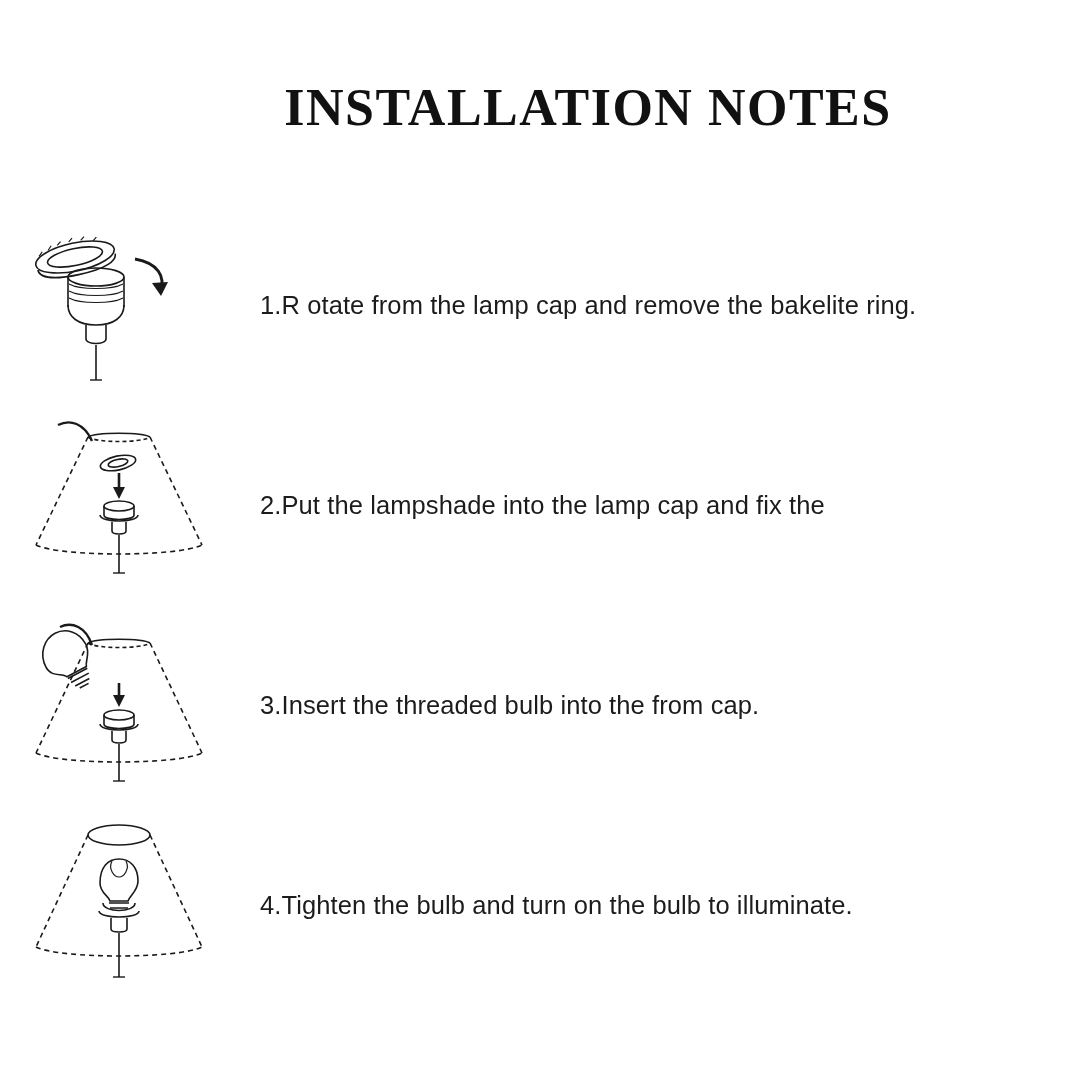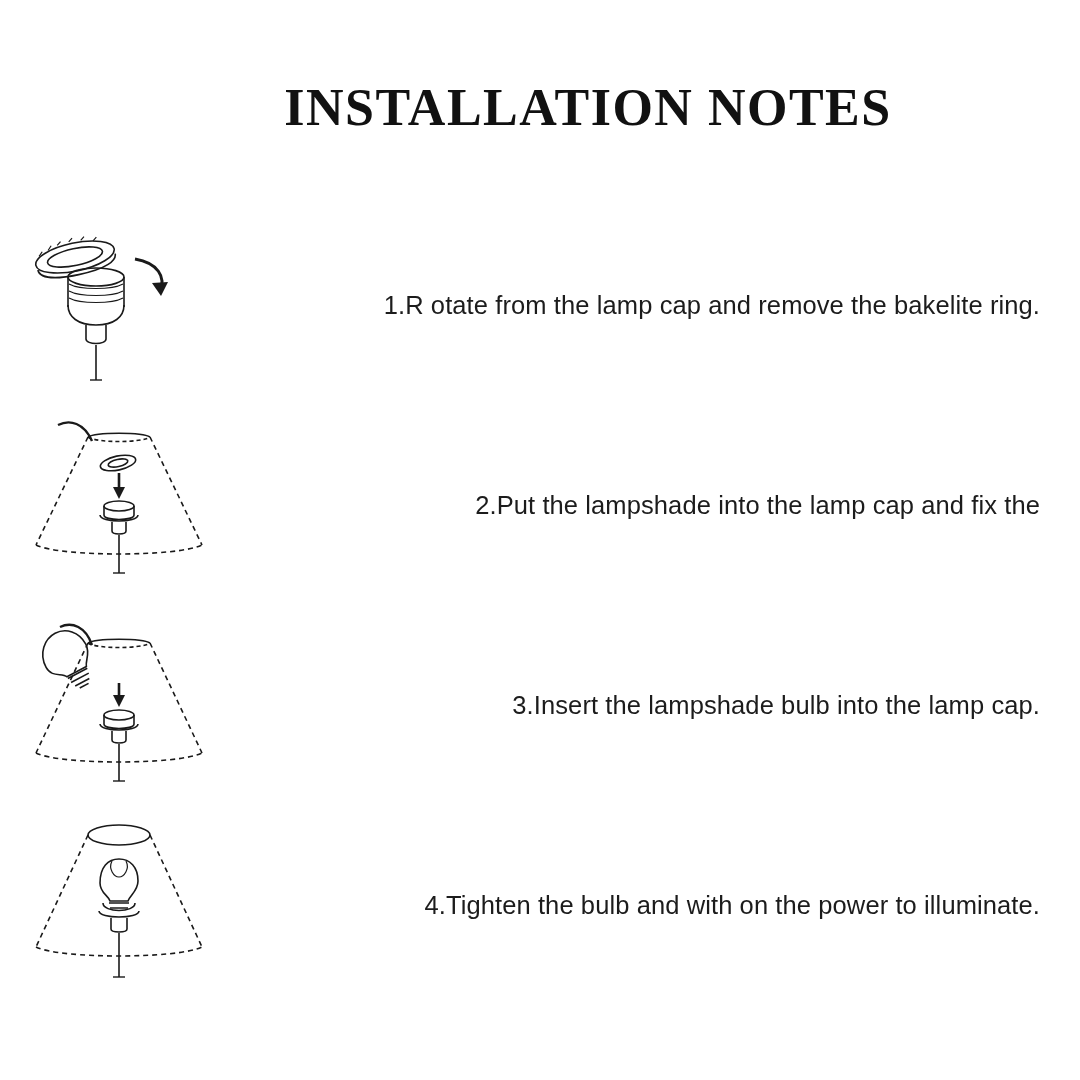--- a/index.html
+++ b/index.html
@@ -40,21 +40,20 @@
     top: 205px;
     left: 0;
     width: 1080px;
   }
   .step {
     position: relative;
     display: flex;
     align-items: center;
     height: 200px;
     box-sizing: border-box;
-    justify-content: space-between;
   }
   .step-figure {
     width: 260px;
     min-width: 260px;
     height: 200px;
     position: relative;
   }
   .step-figure svg {
     position: absolute;
     left: 0;
@@ -191,21 +190,21 @@
             <ellipse cx="119" cy="110" rx="15" ry="5"></ellipse>
             <path d="M104 110 L104 119 C104 125, 134 125, 134 119 L134 110"></path>
             <path d="M100 119 C100 127, 138 127, 138 119"></path>
             <path d="M112 126 L112 135 C112 139, 126 139, 126 135 L126 126"></path>
             <path d="M119 139 L119 176"></path>
             <path d="M113 176 L125 176" stroke-width="1.4"></path>
           </g>
         </svg>
       </div>
       <div class="step-text">
-        <span class="num">3.</span><span>Insert the lampshade bulb into the lamp cap.</span>
+        <span class="num">3.</span><span>Insert the threaded bulb into the from cap.</span>
       </div>
     </div>
 
     <div class="step">
       <div class="step-figure">
         <svg width="260" height="200" viewBox="0 0 260 200" fill="none" stroke="#1a1a1a" stroke-width="1.6">
 
           <g>
             <path d="M88 30 L36 142" stroke-dasharray="5 4"></path>
             <path d="M150 30 L202 142" stroke-dasharray="5 4"></path>
@@ -222,18 +221,18 @@
           <g>
             <path d="M103 98 C103 108, 135 108, 135 98"></path>
             <path d="M99 106 C99 114, 139 114, 139 106"></path>
             <path d="M111 113 L111 124 C111 128, 127 128, 127 124 L127 113"></path>
             <path d="M119 128 L119 172"></path>
             <path d="M113 172 L125 172" stroke-width="1.4"></path>
           </g>
         </svg>
       </div>
       <div class="step-text">
-        <span class="num">4.</span><span>Tighten the bulb and with on the power to illuminate.</span>
+        <span class="num">4.</span><span>Tighten the bulb and turn on the bulb to illuminate.</span>
       </div>
     </div>
 
   </div>
 </div>
 
 </body></html>

